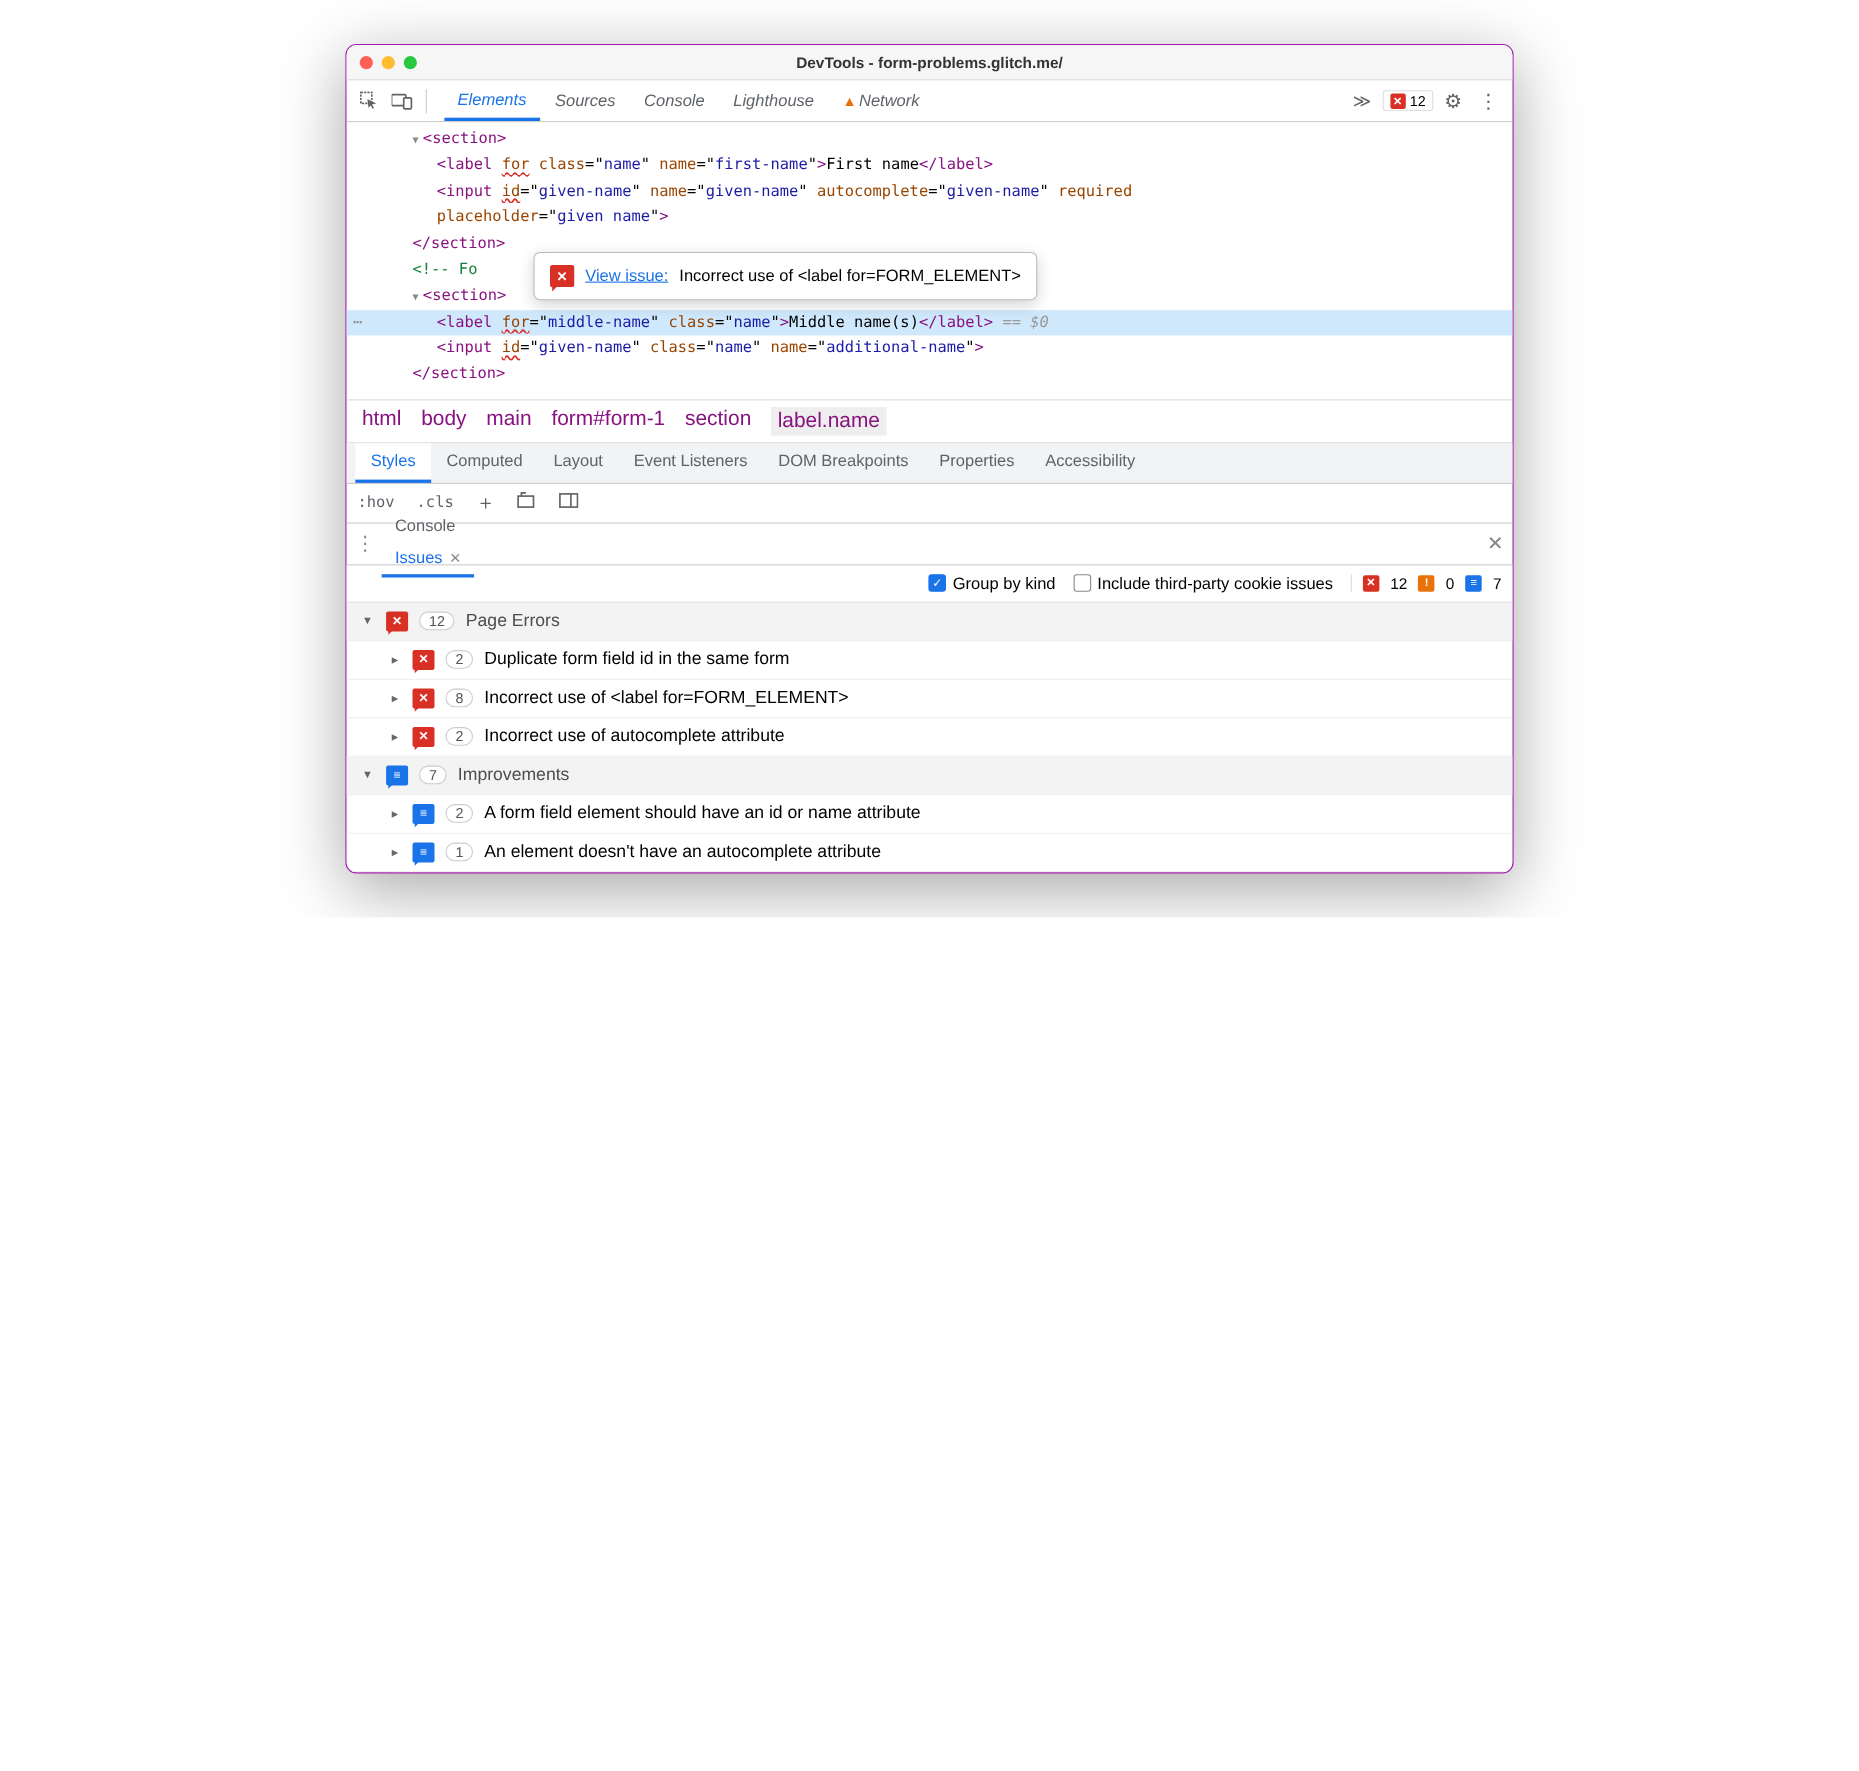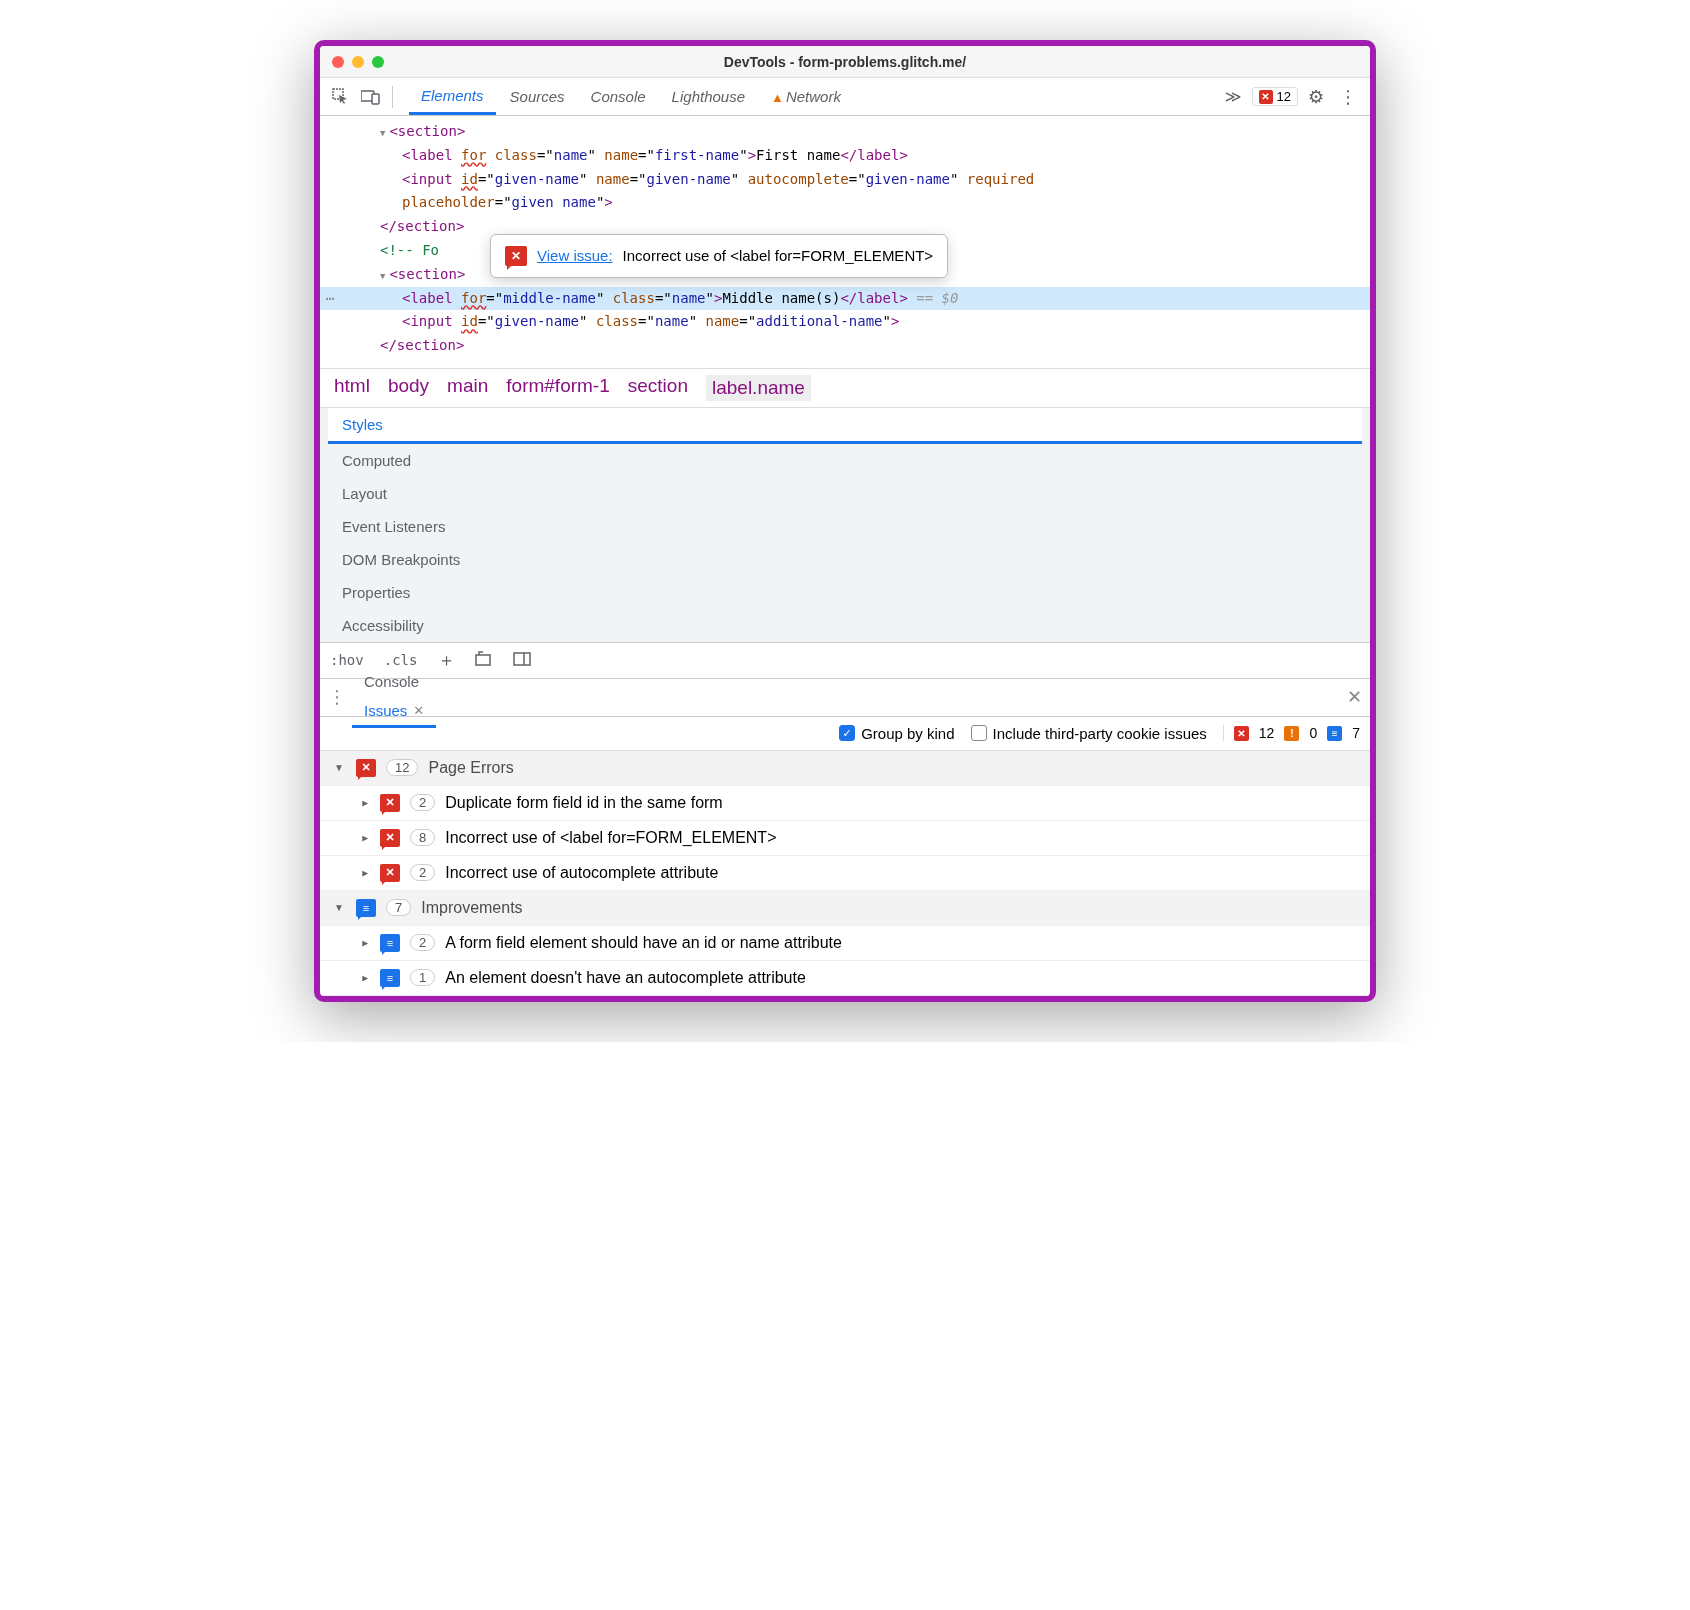--- a/index.html
+++ b/index.html
@@ -1,17 +1,17 @@
 <!DOCTYPE html>
 <html><head>
 <meta charset="utf-8">
 <style>
 * { box-sizing: border-box; margin: 0; padding: 0; }
 body { font-family: -apple-system, "Helvetica Neue", Arial, sans-serif; background: #fff; display:flex; align-items:flex-start; justify-content:center; padding:40px; }
-.window { width: 1062px; background:#fff; border-radius:10px; box-shadow: 0 15px 60px rgba(0,0,0,0.35); overflow:hidden; border:6px solid #a21caf; }
+.window { width: 1062px; background:#fff; border-radius:10px; box-shadow: 0 15px 60px rgba(0,0,0,0.35); overflow:hidden; border:1px solid #a21caf; }
 .titlebar { height:32px; display:flex; align-items:center; padding:0 12px; background:#f6f6f6; border-bottom:1px solid #ddd; position:relative; }
 .traffic { display:flex; gap:8px; }
 .dot { width:12px; height:12px; border-radius:50%; }
 .dot.red { background:#ff5f57; } .dot.yellow{background:#febc2e;} .dot.green{background:#28c840;}
 .title { position:absolute; left:0; right:0; text-align:center; font-weight:600; font-size:14px; color:#333; }
 .toolbar { display:flex; align-items:center; height:38px; border-bottom:1px solid #ccc; padding:0 8px; gap:4px; }
 .tb-icon { width:26px; height:26px; display:flex; align-items:center; justify-content:center; color:#5f6368; }
 .tabs { display:flex; gap:2px; align-items:center; margin-left:8px; flex:1;font-style:italic; }
 .tab { padding:8px 12px; font-size:15px; color:#5f6368; cursor:pointer; white-space:nowrap; }
 .tab.active { color:#1a73e8; border-bottom:3px solid #1a73e8; }
@@ -31,21 +31,21 @@
 .eqd { color:#999; font-style:italic; }
 .tooltip { position:absolute; left:170px; top:118px; background:#fff; border:1px solid #bbb; border-radius:6px; padding:8px 14px; display:flex; align-items:center; gap:10px; box-shadow:0 4px 14px rgba(0,0,0,0.18); font-family:-apple-system,sans-serif; font-size:15px; z-index:5; }
 .tooltip .icn { width:22px; height:20px; background:#d93025; border-radius:2px 2px 2px 2px; display:flex; align-items:center; justify-content:center; color:#fff; font-weight:bold; font-size:12px; position:relative; }
 .tooltip .icn::after { content:""; position:absolute; bottom:-4px; left:2px; border:4px solid transparent; border-top-color:#d93025; border-left-color:#d93025; }
 .tooltip a { color:#1a73e8; text-decoration:underline; }
 
 .crumb { display:flex; gap:18px; padding:6px 14px; border-top:1px solid #ddd; border-bottom:1px solid #ddd; font-size:19px; }
 .crumb span { color:#881280; cursor:pointer; }
 .crumb span.sel { background:#eee; padding:2px 6px; }
 
-.subtabs { display:flex; gap:0; border-bottom:1px solid #ccc; background:#f1f3f4; padding:0 8px;flex-direction:column; }
+.subtabs { display:flex; gap:0; border-bottom:1px solid #ccc; background:#f1f3f4; padding:0 8px; }
 .subtab { padding:8px 14px; font-size:15px; color:#5f6368; cursor:pointer; }
 .subtab.active { color:#1a73e8; border-bottom:3px solid #1a73e8; background:#fff; }
 
 .filterrow { display:flex; align-items:center; border-bottom:1px solid #ccc; height:36px; }
 .filterrow input { border:none; flex:1; padding:0 12px; font-size:15px; outline:none; color:#666; }
 .filterrow .btns { display:flex; align-items:center; gap:20px; padding:0 10px; font-family:Menlo,monospace; font-size:14px; color:#5f6368; }
 
 .drawer-tabs { display:flex; align-items:center; border-bottom:1px solid #ccc; height:38px; padding:0 8px; gap:6px; position:relative; }
 .drawer-tabs .kebab2 { font-size:18px; color:#888; }
 .dtab { padding:6px 12px; font-size:15px; color:#5f6368; cursor:pointer; display:flex; align-items:center; gap:6px; }

